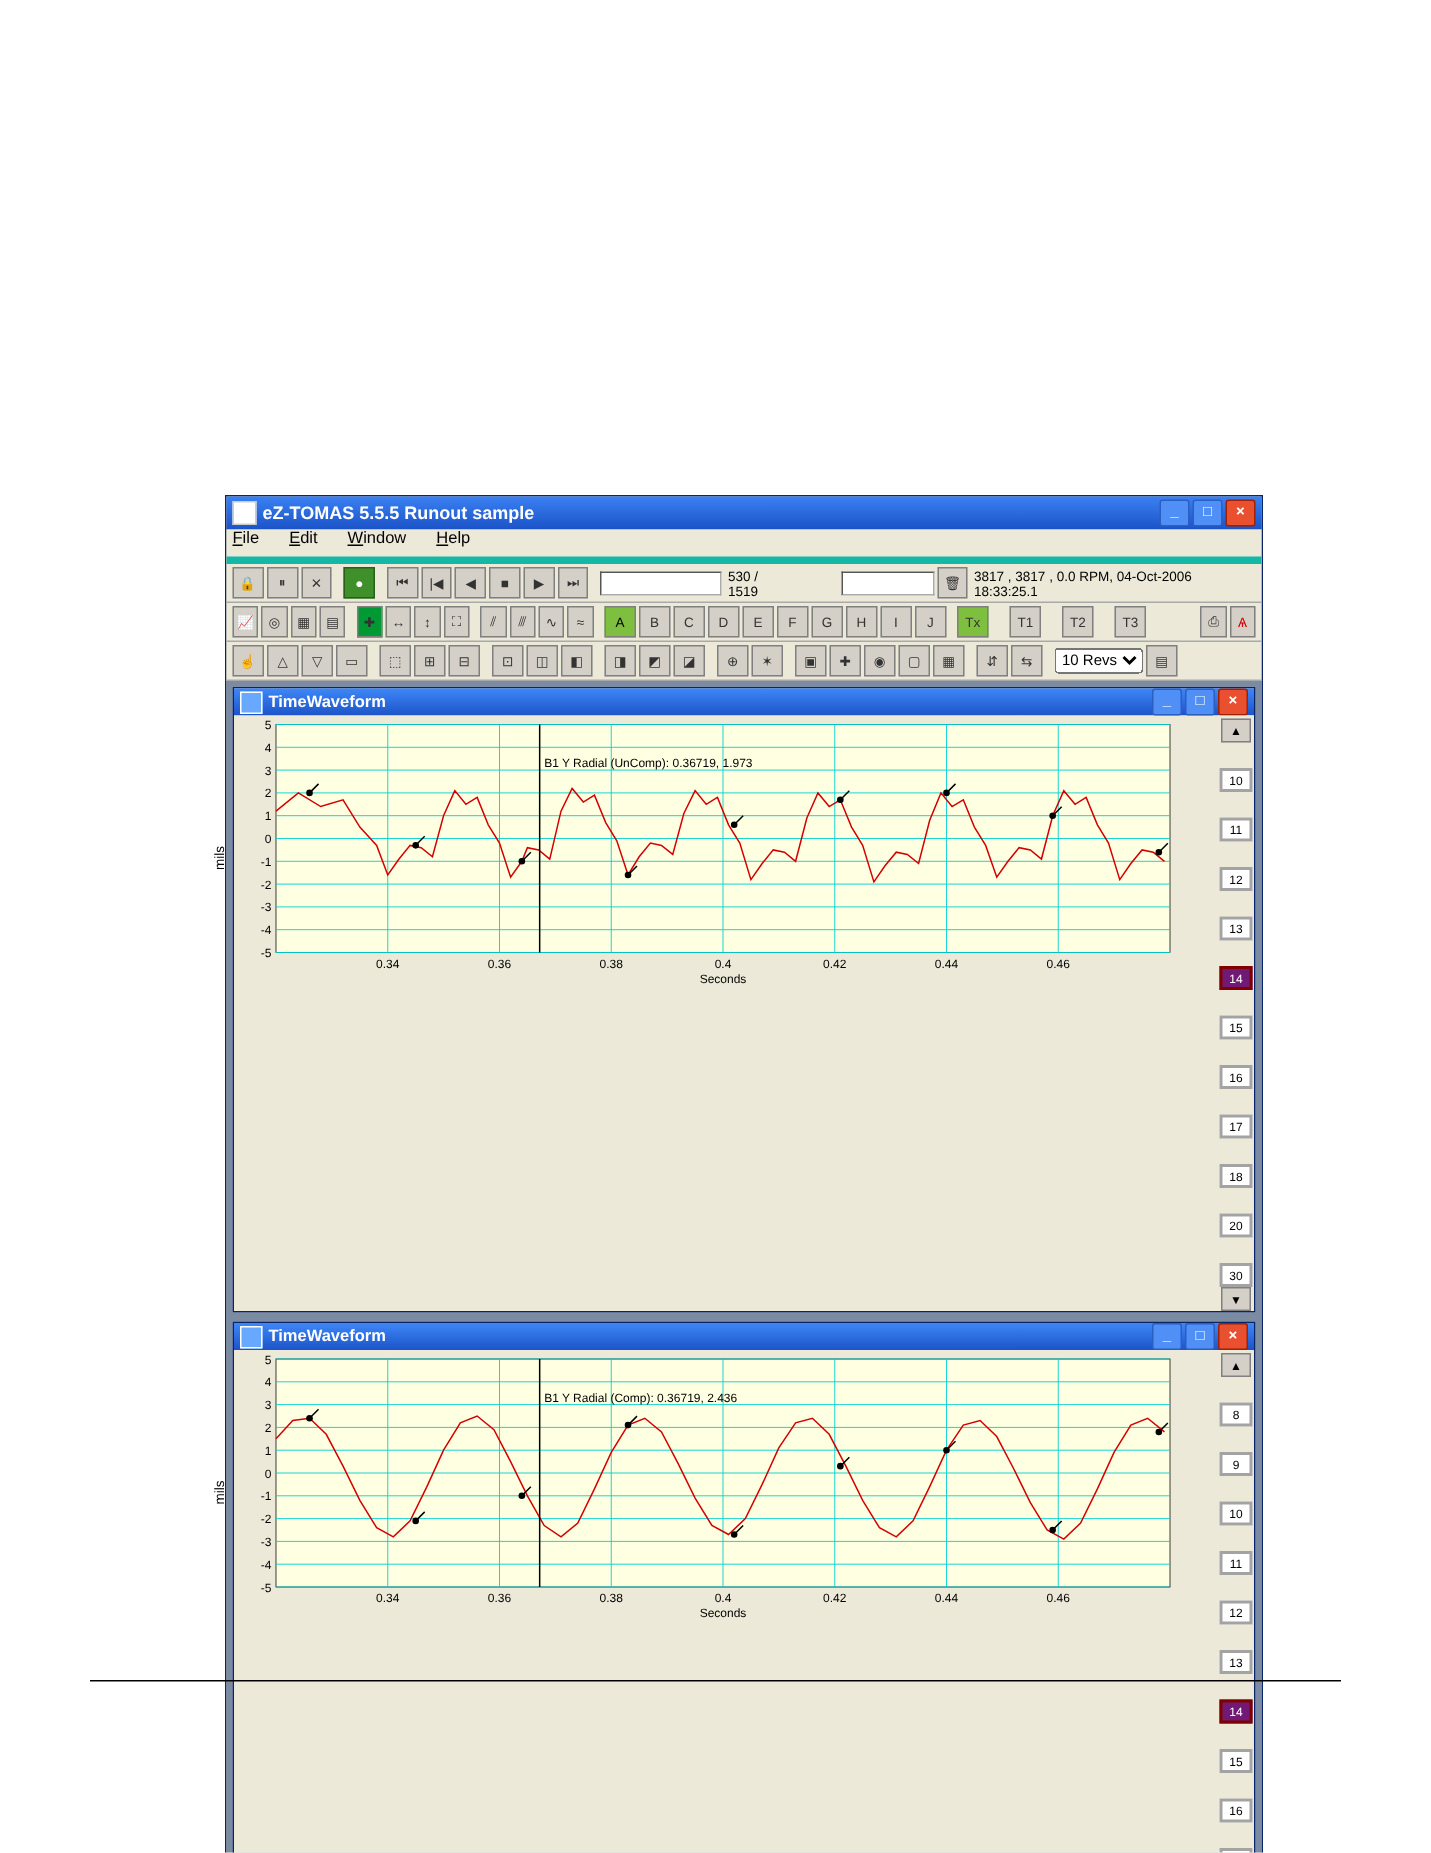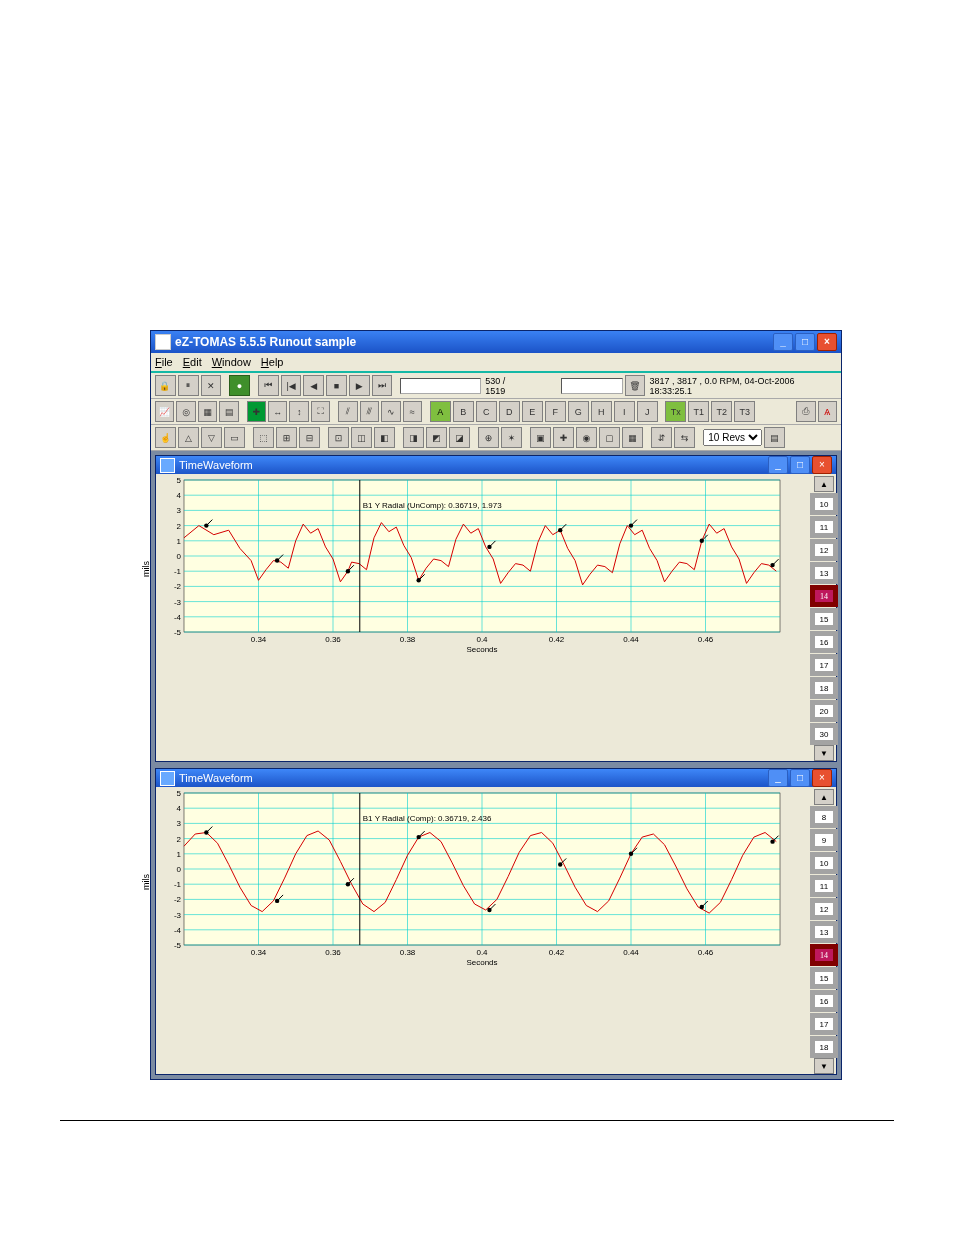--- a/index.html
+++ b/index.html
@@ -3,44 +3,44 @@
 <meta charset="utf-8">
 <style>
   body { margin:0; font-family: Tahoma, Arial, sans-serif; font-size:11px; background:#fff; color:#000; }
   .page { width:954px; height:1235px; background:#fff; position:relative; }
   .win { position:absolute; left:150px; top:330px; width:690px;  background:#ece9d8; border:1px solid #0a246a; box-shadow:0 0 0 0 rgba(0,0,0,0); }
   .titlebar { height:22px; background:linear-gradient(to bottom,#3a81f3,#1b53c7); color:#fff; display:flex; align-items:center; padding:0 4px; font-weight:bold; font-size:12px; }
   .titlebar .spacer{flex:1;}
   .winbtn { width:18px; height:16px; margin-left:2px; display:flex; align-items:center; justify-content:center; border-radius:2px; font-size:10px; line-height:1;}
   .winbtn.min,.winbtn.max{background:#4f8ff6;border:1px solid #2b5fc1;color:#fff;}
   .winbtn.close{background:#e85030;border:1px solid #a02000;color:#fff;}
-  .menubar { height:18px; background:#ece9d8; display:flex; align-items:center; padding:0 4px; gap:10px; font-size:11px; border-bottom:2px solid #14b8a6; }
+  .menubar { height:18px; background:#ece9d8; display:flex; padding:0 4px; gap:20px; font-size:11px; border-bottom:5px solid #14b8a6; }
   .menubar span u{text-decoration:underline;}
   .toolbar { background:#ece9d8; display:flex; align-items:center; padding:2px 4px; gap:2px; border-bottom:1px solid #a9a9a9; flex-wrap:nowrap; overflow:hidden; }
   .tb-btn { width:19px; height:19px; border:1px solid #808080; background:#d4d0c8; display:flex; align-items:center; justify-content:center; font-size:9px; color:#333;}
   .tb-btn.green{background:#3f8f2b;color:#fff;border-color:#2a5e1c;}
   .tb-btn.active{background:#fff;}
   .tb-btn.darkgreen{background:#093;}
   .tb-sep{width:4px;}
   .tb-txt{font-size:9px; padding:0 2px;}
   .tb-slider{ width:80px; height:14px; border:1px inset #aaa; background:#fff; position:relative;}
   .tb-slider2{ width:60px; height:14px; border:1px inset #aaa; background:#fff; margin-left:30px; position:relative;}
   .status-right{ margin-left:auto; font-size:9px; display:flex; align-items:center; gap:4px;}
-  .revs-select { height:17px; font-size:10px;text-align:right; }
+  .revs-select { height:17px; font-size:10px; }
   .mdi-area { background:#7b8ba2; padding:4px; display:flex; flex-direction:column; gap:6px;}
   .subwin { background:#fff; border:1px solid #0a246a; }
-  .sub-titlebar { height:18px; background:linear-gradient(to bottom,#3e87f8,#1c54c8); color:#fff; display:flex; align-items:center; padding:0 4px; font-size:11px; font-weight:normal;}
+  .sub-titlebar { height:18px; background:linear-gradient(to bottom,#3e87f8,#1c54c8); color:#fff; display:flex; align-items:center; padding:0 4px; font-size:11px; font-weight:bold;}
   .sub-titlebar .ico{width:13px;height:13px;background:#68a9ff;border:1px solid #fff;margin-right:4px;}
   .sub-titlebar .spacer{flex:1;}
   .plot-wrap { display:flex; background:#ece9d8;}
   .plot { position:relative; flex:1; height:180px;}
   .plot-right { width:24px; background:#ece9d8; display:flex; flex-direction:column; align-items:center; padding-top:2px;}
   .plot-right .scroll-btn{width:18px;height:14px;border:1px solid #808080;background:#d4d0c8;font-size:8px;display:flex;align-items:center;justify-content:center;}
-  .plot-right .channel{width:18px;height:12px;border:5px solid #a3a3a3;background:#fff;font-size:8px;display:flex;align-items:center;justify-content:center;margin-top:1px;}
-  .plot-right .channel.sel{background:#be185d;color:#fff;border-color:#800000;font-family:Liberation Serif, serif;}
+  .plot-right .channel{width:18px;height:12px;border:2px solid #a3a3a3;background:#fff;font-size:8px;display:flex;align-items:center;justify-content:center;margin-top:17px;}
+  .plot-right .channel.sel{background:#701a75;color:#fff;border-color:#800000;}
   svg.plot-svg{position:absolute; left:0; top:0;}
   .ylabel { position:absolute; left:-18px; top:50%; transform:rotate(-90deg); transform-origin:center; font-size:9px;}
   .footer { position:absolute; left:60px; right:60px; top:1120px; border-top:1px solid #000;}
 </style>
 </head>
 <body>
 
 <div class="page">
   <div class="win">
 
@@ -105,21 +105,21 @@
           <div class="tb-btn">C</div>
           <div class="tb-btn">D</div>
           <div class="tb-btn">E</div>
           <div class="tb-btn">F</div>
           <div class="tb-btn">G</div>
           <div class="tb-btn">H</div>
           <div class="tb-btn">I</div>
           <div class="tb-btn">J</div>
         </div>
       <div class="tb-sep"></div>
-      <div id="tach-btns" style="display:flex;gap:2px;">
+      <div id="tach-btns" style="display:flex;gap:14px;">
           <div class="tb-btn" style="background: rgb(127, 191, 63);">Tx</div>
           <div class="tb-btn">T1</div>
           <div class="tb-btn">T2</div>
           <div class="tb-btn">T3</div>
         </div>
       <div class="tb-sep" style="width:40px;"></div>
       <div class="tb-btn">⎙</div>
       <div class="tb-btn" style="color:#c00;">Ѧ</div>
     </div>
 

